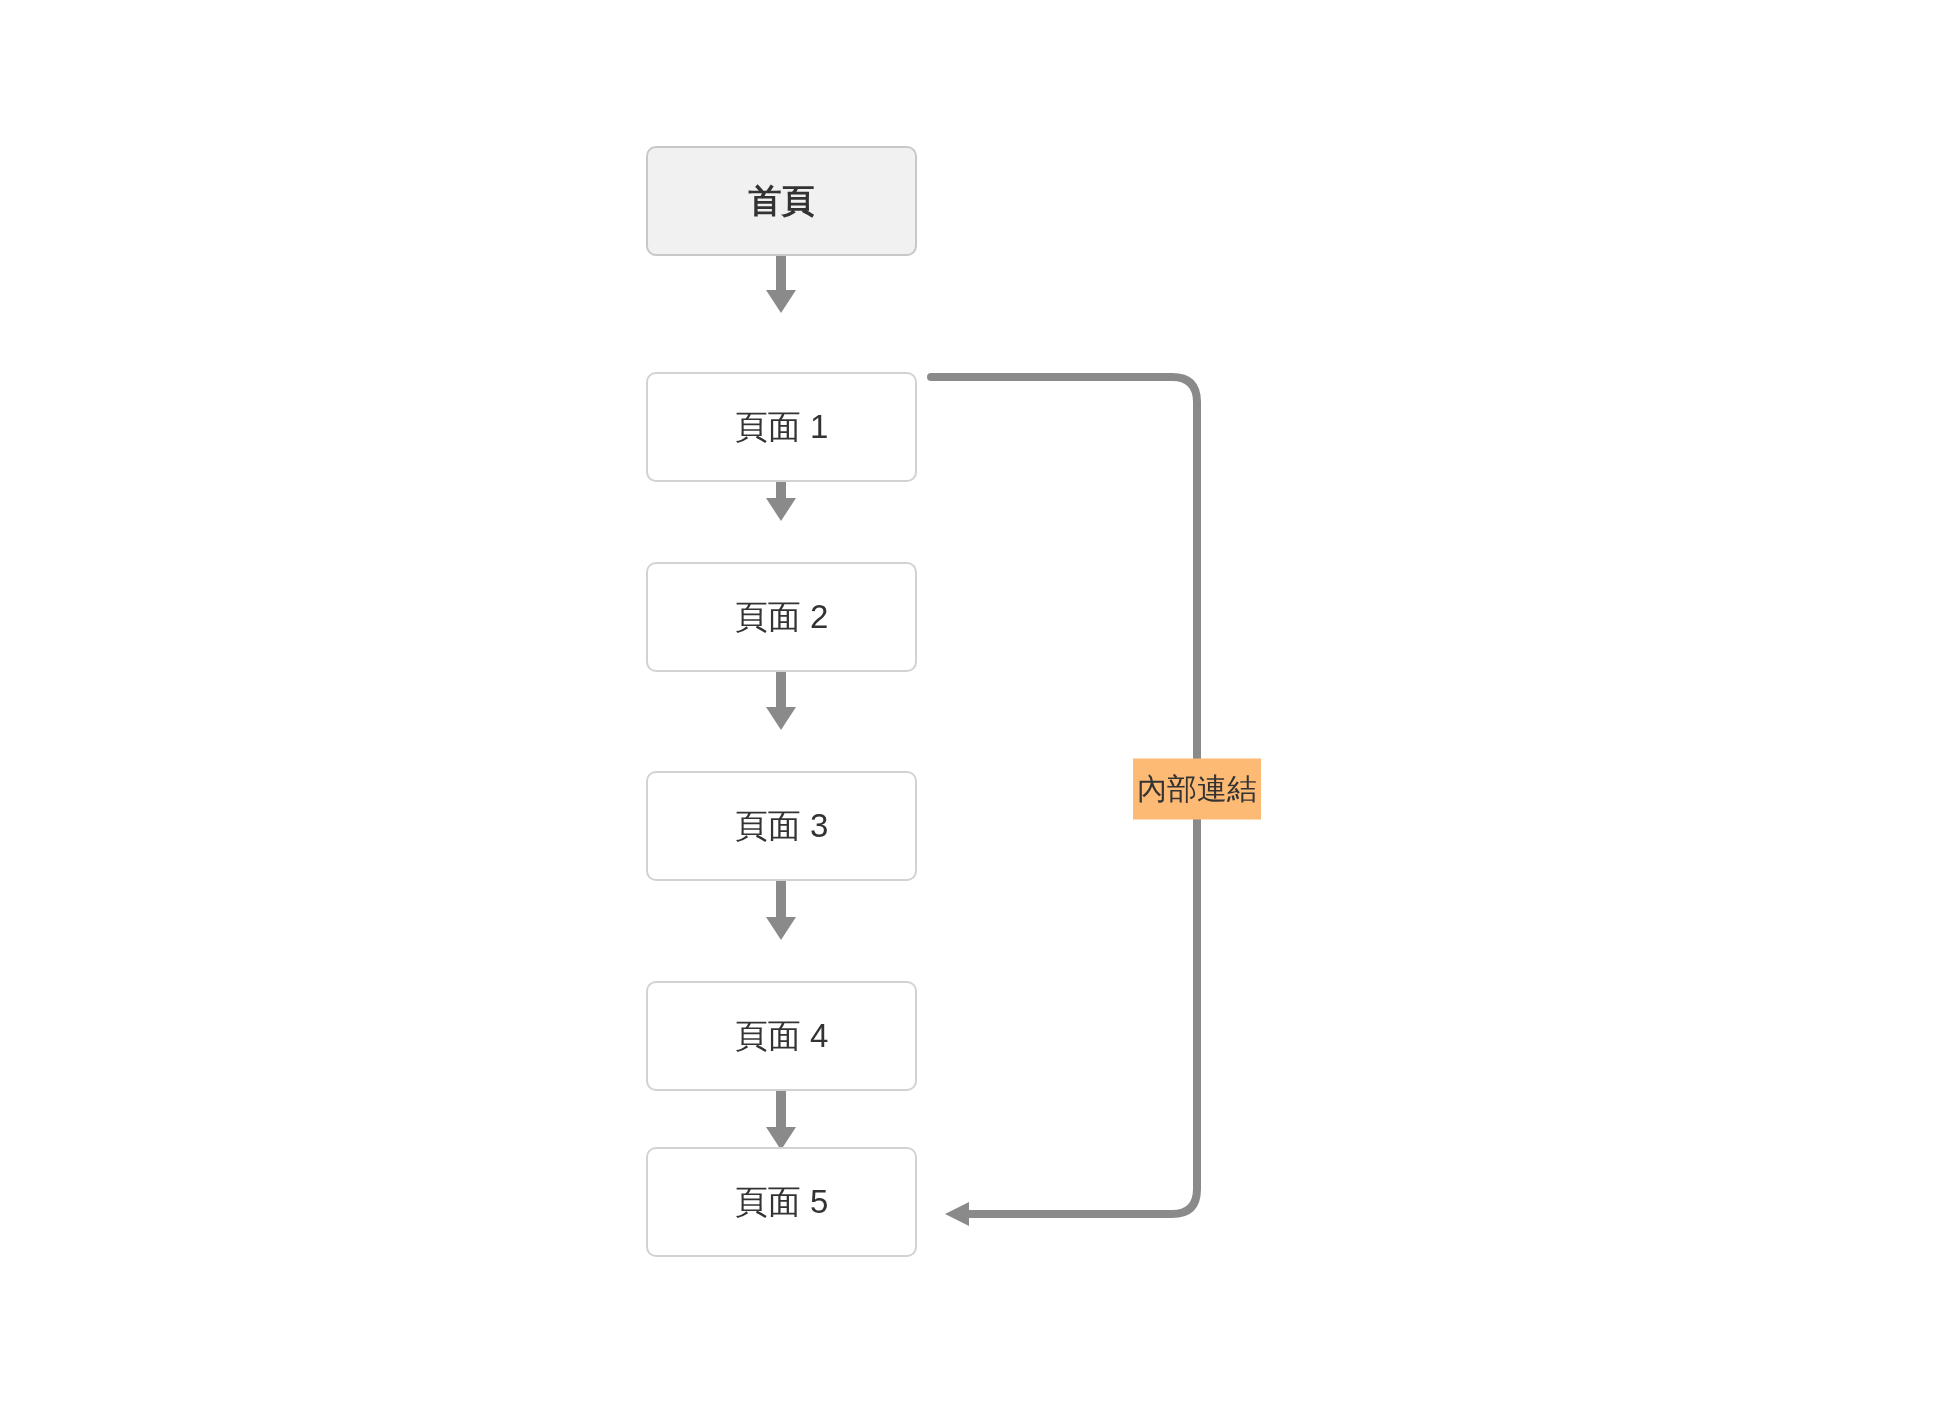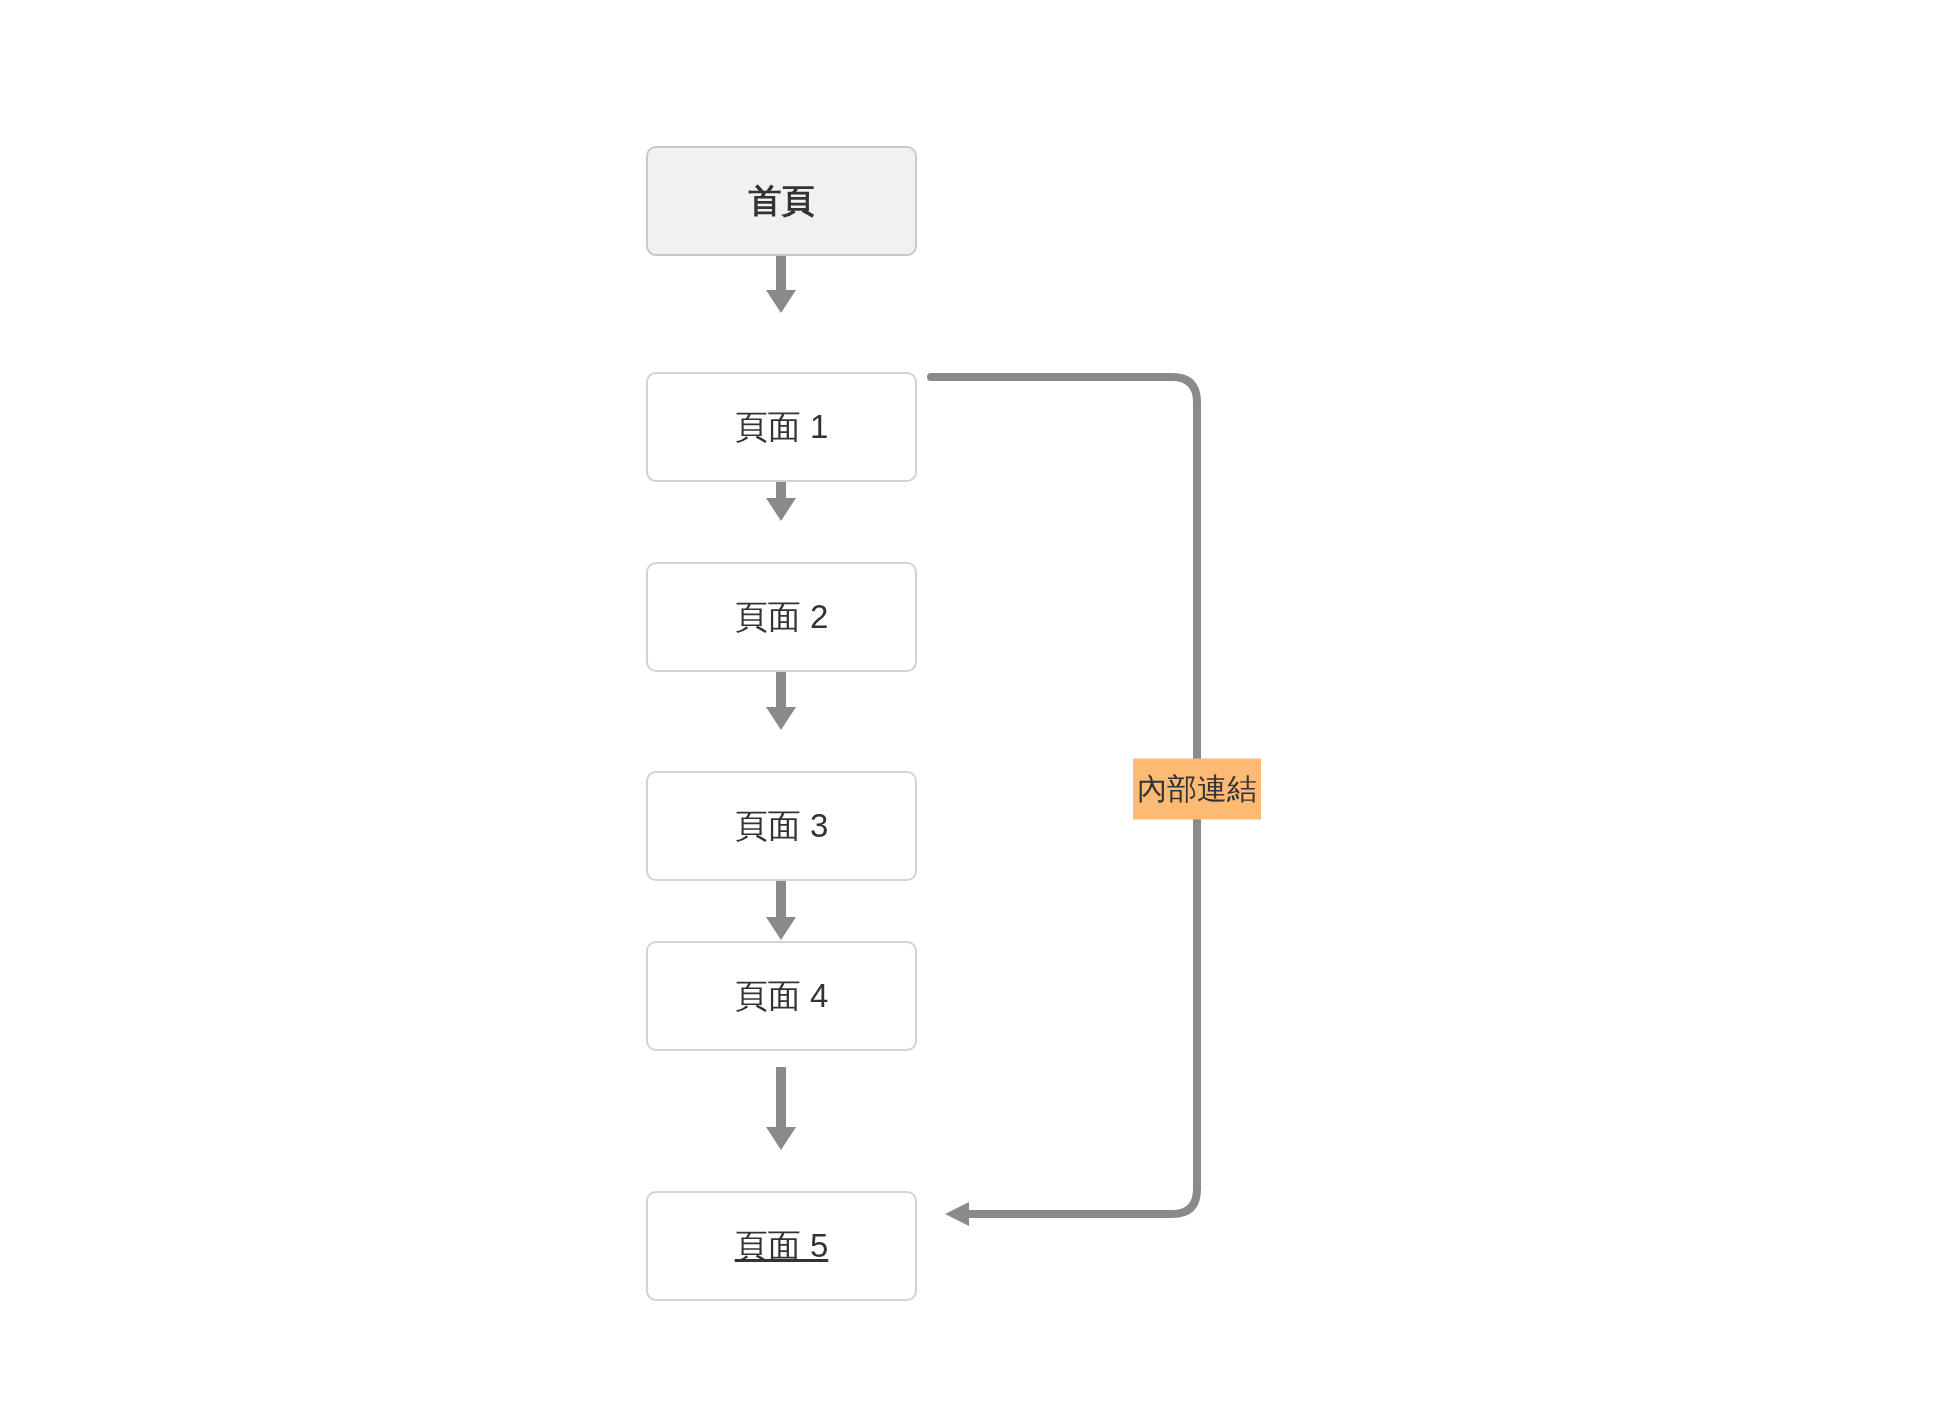--- a/index.html
+++ b/index.html
@@ -44,22 +44,22 @@
   }
   .node.home {
     top: 114px;
     background: #f1f1f1;
     border-color: #c8c8c8;
     font-weight: bold;
   }
   .node.p1 { top: 340px; }
   .node.p2 { top: 530px; }
   .node.p3 { top: 739px; }
-  .node.p4 { top: 909px; }
-  .node.p5 { top: 1159px; text-decoration: underline; }
+  .node.p4 { top: 949px; }
+  .node.p5 { top: 1115px; }
   .edge-label {
     position: absolute;
     left: 1197px;
     top: 789px;
     transform: translate(-50%, -50%);
     background: #fdba74;
     padding: 10px 4px;
     font-size: 30px;
     color: #333333;
     white-space: nowrap;

